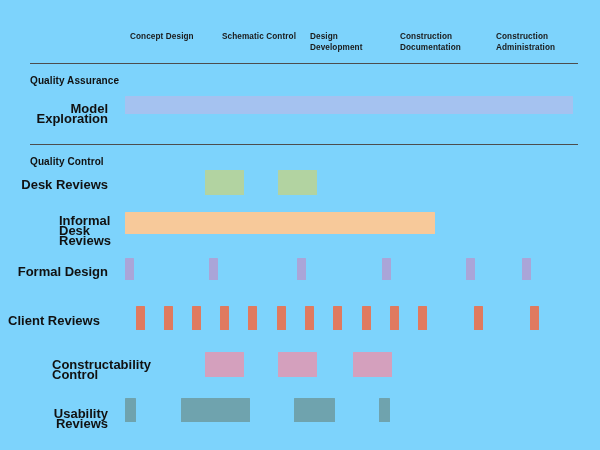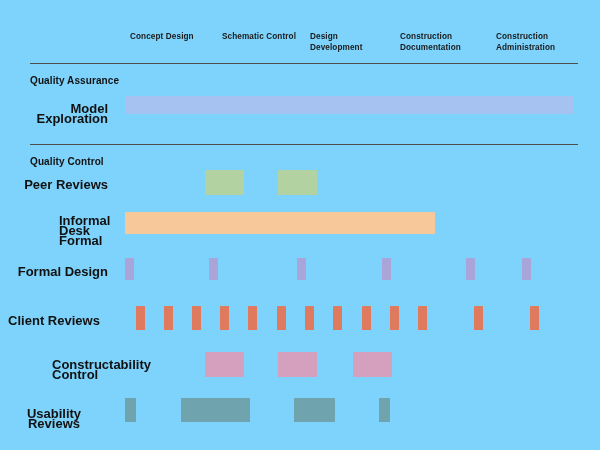--- a/index.html
+++ b/index.html
@@ -89,25 +89,25 @@
       <div class="divider" style="top: 63px; background: rgb(77, 77, 77);"></div>
       <div class="divider" style="top: 144px; background: rgb(77, 77, 77);"></div>
     </div>
   <div id="sections-layer">
       <div class="section-title" style="top: 75px;">Quality Assurance</div>
       <div class="section-title" style="top: 156px;">Quality Control</div>
     </div>
   <div id="rows-layer">
       <div class="row-label" style="top: 104px; right: auto; left: 0px; width: 108px; text-align: right; padding-right: 0px;">Model Exploration</div>
       <div class="bar" style="left: 125px; top: 96px; width: 448px; height: 18px; background: rgb(165, 194, 240);"></div>
-      <div class="row-label" style="top: 180px; right: auto; left: 0px; width: 108px; text-align: right; padding-right: 0px;">Peer Reviews</div>
+      <div class="row-label" style="top: 180px; right: auto; left: 0px; width: 108px; text-align: right; padding-right: 0px;">Desk Reviews</div>
       <div class="bar" style="left: 205px; top: 170px; width: 39px; height: 25px; background: rgb(178, 211, 161);"></div>
       <div class="bar" style="left: 278px; top: 170px; width: 39px; height: 25px; background: rgb(178, 211, 161);"></div>
       <div class="row-label" style="top: 216px; right: auto; left: 59px; width: 49px; text-align: left; padding-right: 0px;">Informal Desk
-Formal</div>
+Reviews</div>
       <div class="bar" style="left: 125px; top: 212px; width: 310px; height: 22px; background: rgb(247, 201, 154);"></div>
       <div class="row-label" style="top: 267px; right: auto; left: 0px; width: 108px; text-align: right; padding-right: 0px;">Formal Design</div>
       <div class="bar" style="left: 125px; top: 258px; width: 9px; height: 22px; background: rgb(170, 165, 216);"></div>
       <div class="bar" style="left: 209px; top: 258px; width: 9px; height: 22px; background: rgb(170, 165, 216);"></div>
       <div class="bar" style="left: 297px; top: 258px; width: 9px; height: 22px; background: rgb(170, 165, 216);"></div>
       <div class="bar" style="left: 382px; top: 258px; width: 9px; height: 22px; background: rgb(170, 165, 216);"></div>
       <div class="bar" style="left: 466px; top: 258px; width: 9px; height: 22px; background: rgb(170, 165, 216);"></div>
       <div class="bar" style="left: 522px; top: 258px; width: 9px; height: 22px; background: rgb(170, 165, 216);"></div>
       <div class="row-label" style="top: 316px; right: auto; left: 0px; width: 108px; text-align: center; padding-right: 0px;">Client Reviews</div>
       <div class="bar" style="left: 136px; top: 306px; width: 9px; height: 24px; background: rgb(224, 122, 95);"></div>
@@ -121,19 +121,19 @@
       <div class="bar" style="left: 362px; top: 306px; width: 9px; height: 24px; background: rgb(224, 122, 95);"></div>
       <div class="bar" style="left: 390px; top: 306px; width: 9px; height: 24px; background: rgb(224, 122, 95);"></div>
       <div class="bar" style="left: 418px; top: 306px; width: 9px; height: 24px; background: rgb(224, 122, 95);"></div>
       <div class="bar" style="left: 474px; top: 306px; width: 9px; height: 24px; background: rgb(224, 122, 95);"></div>
       <div class="bar" style="left: 530px; top: 306px; width: 9px; height: 24px; background: rgb(224, 122, 95);"></div>
       <div class="row-label" style="top: 360px; right: auto; left: 52px; width: 56px; text-align: left; padding-right: 0px;">Constructability
 Control</div>
       <div class="bar" style="left: 205px; top: 352px; width: 39px; height: 25px; background: rgb(212, 160, 189);"></div>
       <div class="bar" style="left: 278px; top: 352px; width: 39px; height: 25px; background: rgb(212, 160, 189);"></div>
       <div class="bar" style="left: 353px; top: 352px; width: 39px; height: 25px; background: rgb(212, 160, 189);"></div>
-      <div class="row-label" style="top: 409px; right: auto; left: 0px; width: 108px; text-align: center; padding-right: 0px;">Usability Reviews</div>
+      <div class="row-label" style="top: 409px; right: auto; left: 0px; width: 108px; text-align: right; padding-right: 0px;">Usability Reviews</div>
       <div class="bar" style="left: 125px; top: 398px; width: 11px; height: 24px; background: rgb(111, 163, 174);"></div>
       <div class="bar" style="left: 181px; top: 398px; width: 69px; height: 24px; background: rgb(111, 163, 174);"></div>
       <div class="bar" style="left: 294px; top: 398px; width: 41px; height: 24px; background: rgb(111, 163, 174);"></div>
       <div class="bar" style="left: 379px; top: 398px; width: 11px; height: 24px; background: rgb(111, 163, 174);"></div>
     </div>
 </div>
 
 </body></html>

